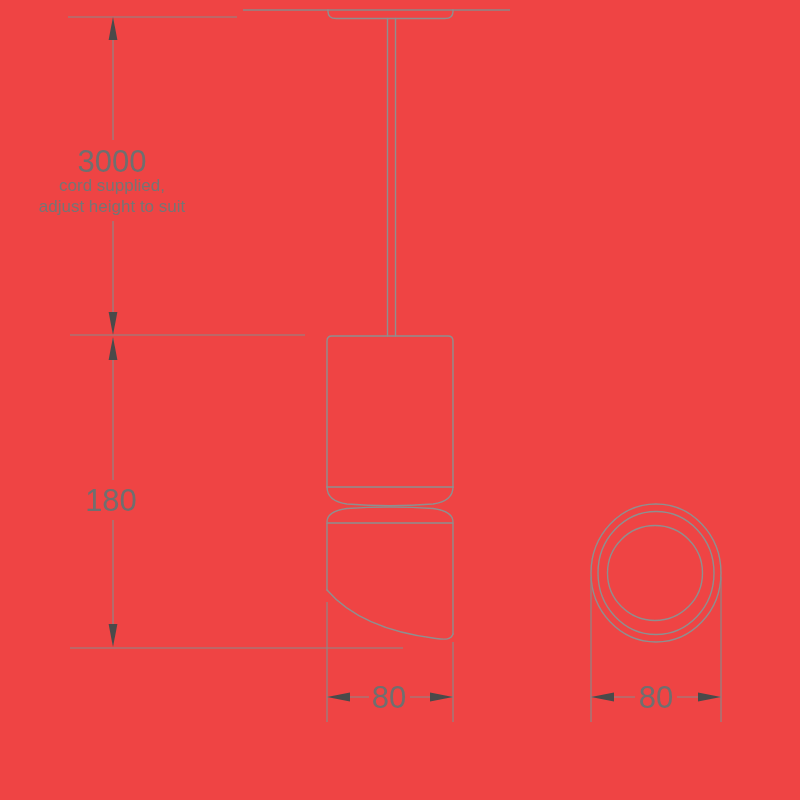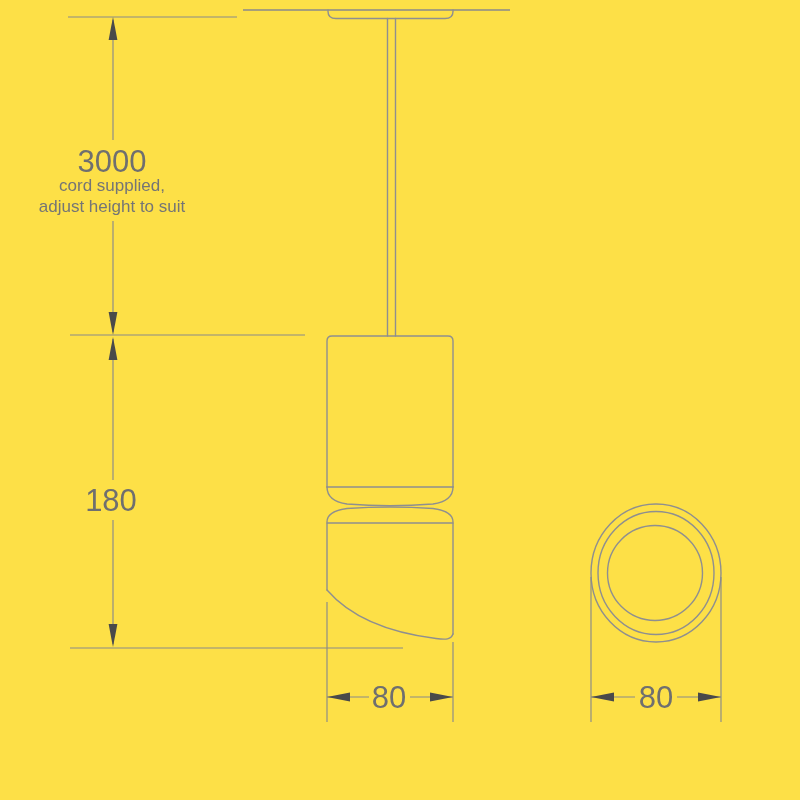--- a/index.html
+++ b/index.html
@@ -8,21 +8,21 @@
     background: #ffffff;
     width: 800px;
     height: 800px;
     overflow: hidden;
     font-family: "Liberation Sans", sans-serif;
   }
   .stage {
     position: relative;
     width: 800px;
     height: 800px;
-    background: #fde047;
+    background: #ef4444;
   }
   svg { display: block; }
 
   
   .outline {
     fill: none;
     stroke: #8f8f8f;
     stroke-width: 1.4;
     stroke-linecap: round;
     stroke-linejoin: round;

